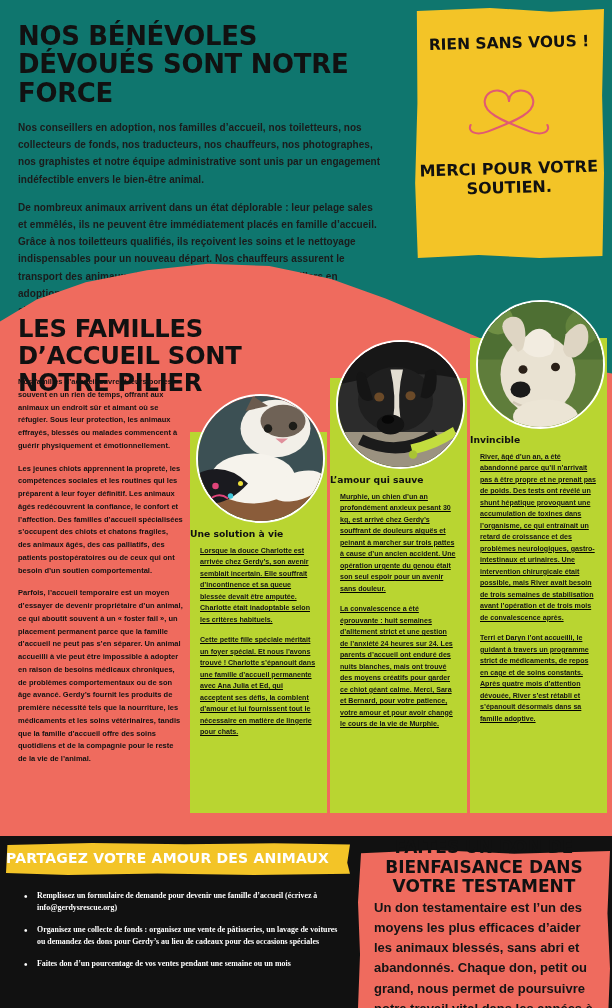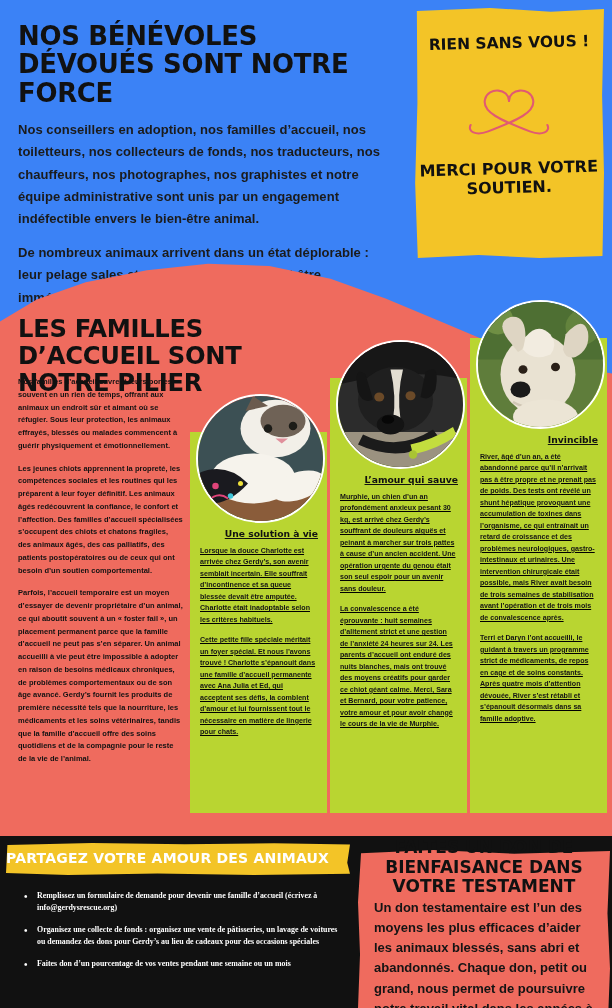--- a/index.html
+++ b/index.html
@@ -3,39 +3,39 @@
 <meta charset="utf-8">
 <style>
   html,body{margin:0;padding:0;}
   body{
     width:612px;height:1008px;
     background:#ffffff;
     font-family:"Liberation Sans", sans-serif;
     overflow:hidden;
     position:relative;
   }
-  .page{position:relative;width:612px;height:1008px;overflow:hidden;background:#3b82f6;}
+  .page{position:relative;width:612px;height:1008px;overflow:hidden;background:#0f766e;}
 
   
   .s1{position:absolute;left:0;top:0;width:612px;height:300px;}
   .s1-body{position:absolute;left:18px;top:22px;width:372px;}
   .h1{
     font-family:"DejaVu Sans", sans-serif;
     font-weight:bold;
     font-size:27px;
     line-height:1.05;
     letter-spacing:-0.3px;
     color:#111111;
     text-transform:uppercase;
     margin:0 0 12px 0;
     transform:scaleX(0.96);
     transform-origin:left top;
   }
   .p1{
-    font-size:13px;
+    font-size:10px;
     line-height:1.72;
     color:#1b1b1b;
     font-weight:600;
     margin:0 9px 11px 0;
     letter-spacing:0.05px;
   }
 
   
   .yellowcard{
     position:absolute;left:414px;top:8px;width:190px;height:250px;
@@ -85,24 +85,23 @@
   .photo{
     position:absolute;border-radius:50%;overflow:hidden;
     border:2.5px solid #ffffff;
   }
   .photo.p-1{left:196px;top:394px;width:125px;height:125px;}
   .photo.p-2{left:336px;top:340px;width:125px;height:125px;}
   .photo.p-3{left:476px;top:300px;width:125px;height:125px;}
   .photo > svg{display:block;width:100%;height:100%;}
 
   .gtitle{
-    position:absolute;width:128px;text-align:right;
+    position:absolute;width:128px;text-align:left;
     font-family:"DejaVu Sans", sans-serif;font-weight:bold;font-size:9.2px;
     color:#111;
-    text-decoration:underline;
   }
   .gtitle.t1{left:190px;top:528px;}
   .gtitle.t2{left:330px;top:474px;}
   .gtitle.t3{left:470px;top:434px;}
 
   .gbody{position:absolute;width:116px;text-decoration:underline;}
   .gbody.b1{left:200px;top:546px;}
   .gbody.b2{left:340px;top:492px;}
   .gbody.b3{left:480px;top:452px;}
   .gbody p{

